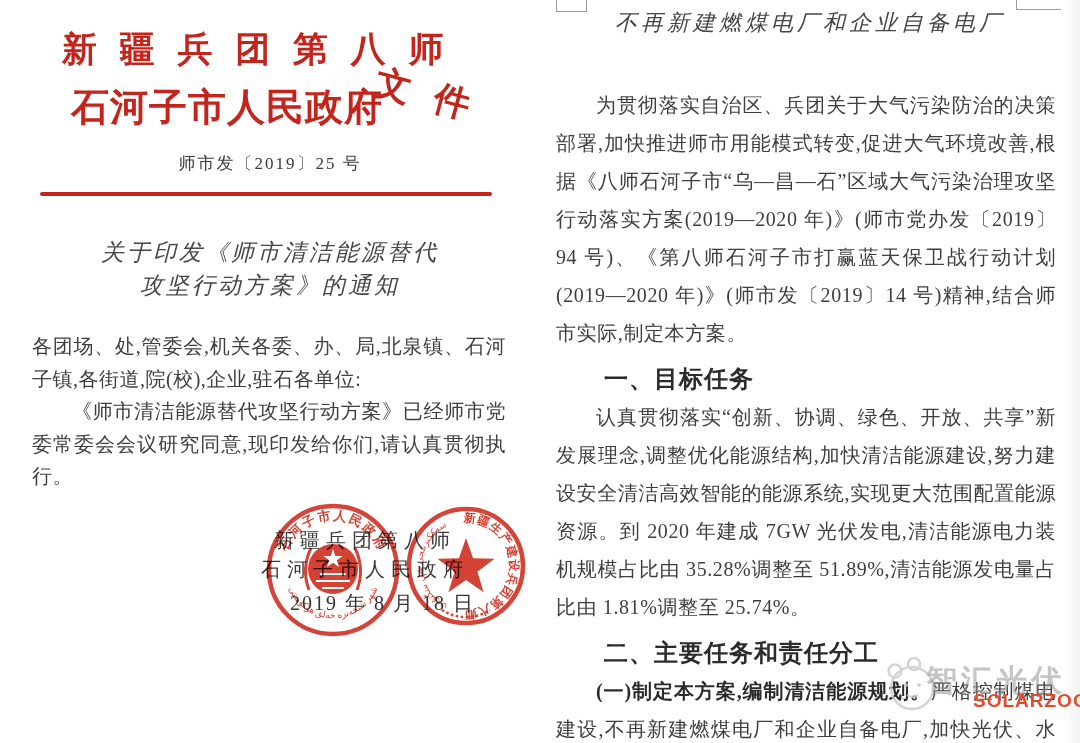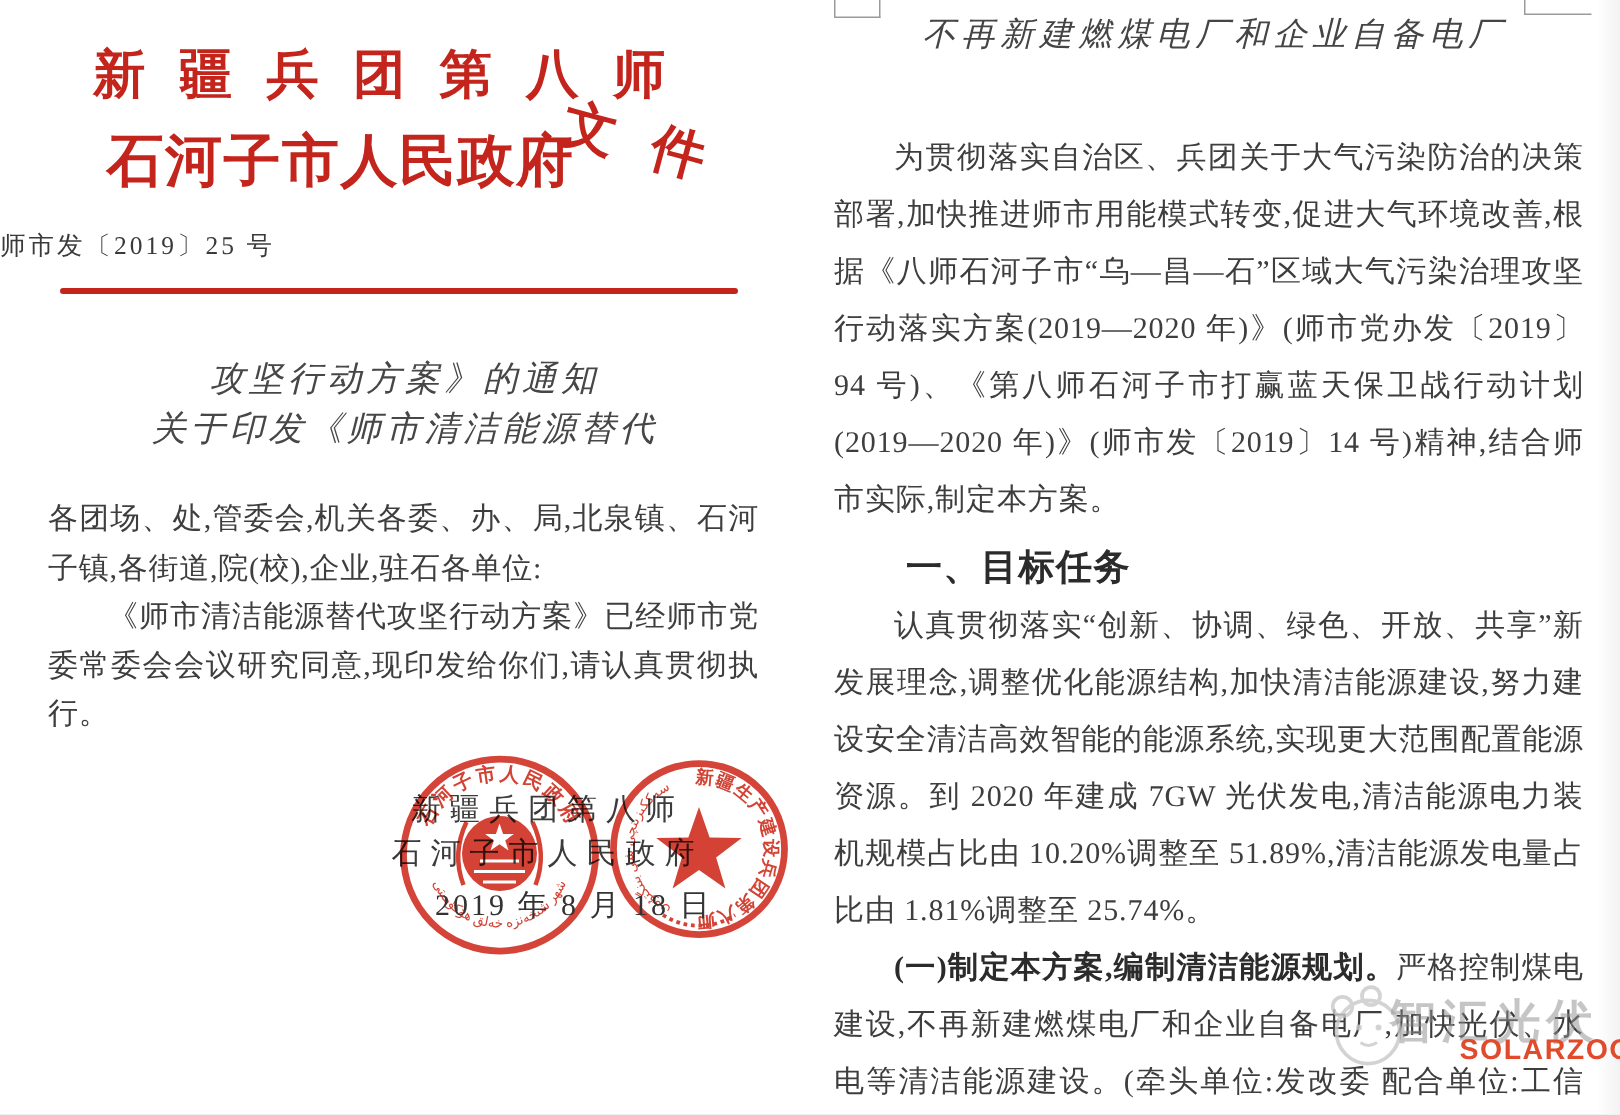--- a/index.html
+++ b/index.html
@@ -17,21 +17,21 @@
   .agency-l2{
     position:absolute;left:62px;top:82px;width:330px;text-align:center;
     font-size:38px;font-weight:bold;color:#c3251c;letter-spacing:1px;white-space:nowrap;
   }
   .doc-type{
     position:absolute;left:382px;top:58px;
     font-size:36px;font-weight:bold;color:#c3251c;letter-spacing:8px;white-space:nowrap;
     transform:rotate(15deg);transform-origin:left top;
   }
   .doc-number{
-    position:absolute;left:0;top:152px;width:540px;text-align:left;
+    position:absolute;left:0;top:152px;width:540px;text-align:center;
     font-size:17px;color:#3a3a3a;letter-spacing:2px;
   }
   .red-rule{
     position:absolute;left:40px;top:192px;width:452px;height:4px;
     background:#c3251c;border-radius:2px;
   }
   .notice-title{
     position:absolute;left:0;top:236px;width:540px;text-align:center;
     font-size:23px;color:#474747;font-style:italic;letter-spacing:3px;line-height:33px;
   }
@@ -103,22 +103,22 @@
 <div class="canvas">
 
   <div>
     <div class="agency-l1">新 疆 兵 团 第 八 师</div>
     <div class="agency-l2">石河子市人民政府</div>
     <div class="doc-type">文 件</div>
     <div class="doc-number">师市发〔2019〕25 号</div>
     <div class="red-rule"></div>
 
     <div class="notice-title">
+      <div>关于印发《师市清洁能源替代</div>
       <div>攻坚行动方案》的通知</div>
-      <div>关于印发《师市清洁能源替代</div>
     </div>
 
     <div class="left-body">
       <p>各团场、处,管委会,机关各委、办、局,北泉镇、石河子镇,各街道,院(校),企业,驻石各单位:</p>
       <p class="ind">《师市清洁能源替代攻坚行动方案》已经师市党委常委会会议研究同意,现印发给你们,请认真贯彻执行。</p>
     </div>
 
     <div class="signature">
       <div>新疆兵团第八师</div>
       <div>石河子市人民政府</div>
@@ -160,21 +160,22 @@
 
   <div>
     <div class="artifact-l"></div>
     <div class="artifact-r"></div>
 
     <div class="plan-title">不再新建燃煤电厂和企业自备电厂</div>
 
     <div class="right-body">
       <p>为贯彻落实自治区、兵团关于大气污染防治的决策部署,加快推进师市用能模式转变,促进大气环境改善,根据《八师石河子市“乌—昌—石”区域大气污染治理攻坚行动落实方案(2019—2020 年)》(师市党办发〔2019〕94 号)、《第八师石河子市打赢蓝天保卫战行动计划(2019—2020 年)》(师市发〔2019〕14 号)精神,结合师市实际,制定本方案。</p>
       <h3>一、目标任务</h3>
-      <p>认真贯彻落实“创新、协调、绿色、开放、共享”新发展理念,调整优化能源结构,加快清洁能源建设,努力建设安全清洁高效智能的能源系统,实现更大范围配置能源资源。到 2020 年建成 7GW 光伏发电,清洁能源电力装机规模占比由 10.20%调整至 51.89%,清洁能源发电量占比由 1.81%调整至 25.74%。</p>
+      <p>认真贯彻落实“创新、协调、绿色、开放、共享”新发展理念,调整优化能源结构,加快清洁能源建设,努力建设安全清洁高效智能的能源系统,实现更大范围配置能源资源。到 2020 年建成 7GW 光伏发电,清洁能源电力装机规模占比由 35.28%调整至 51.89%,清洁能源发电量占比由 1.81%调整至 25.74%。</p>
+      <h3>二、主要任务和责任分工</h3>
       <p><span class="lead-bold">(一)制定本方案,编制清洁能源规划。</span><span>严格控制煤电建设,不再新建燃煤电厂和企业自备电厂,加快光伏、水电等清洁能源建设。(牵头单位:发改委 配合单位:工信局、</span></p>
     </div>
   </div>
 
   <svg class="wm-logo" width="62" height="62" viewBox="0 0 62 62">
     <circle cx="32" cy="34" r="21" fill="none" stroke="#c9c9c9" stroke-width="2.5"></circle>
     <circle cx="15" cy="17" r="6.5" fill="none" stroke="#c9c9c9" stroke-width="2.5"></circle>
     <circle cx="34" cy="10" r="6" fill="none" stroke="#c9c9c9" stroke-width="2.5"></circle>
     <circle cx="26" cy="31" r="2" fill="#c9c9c9"></circle>
     <circle cx="39" cy="31" r="2" fill="#c9c9c9"></circle>

